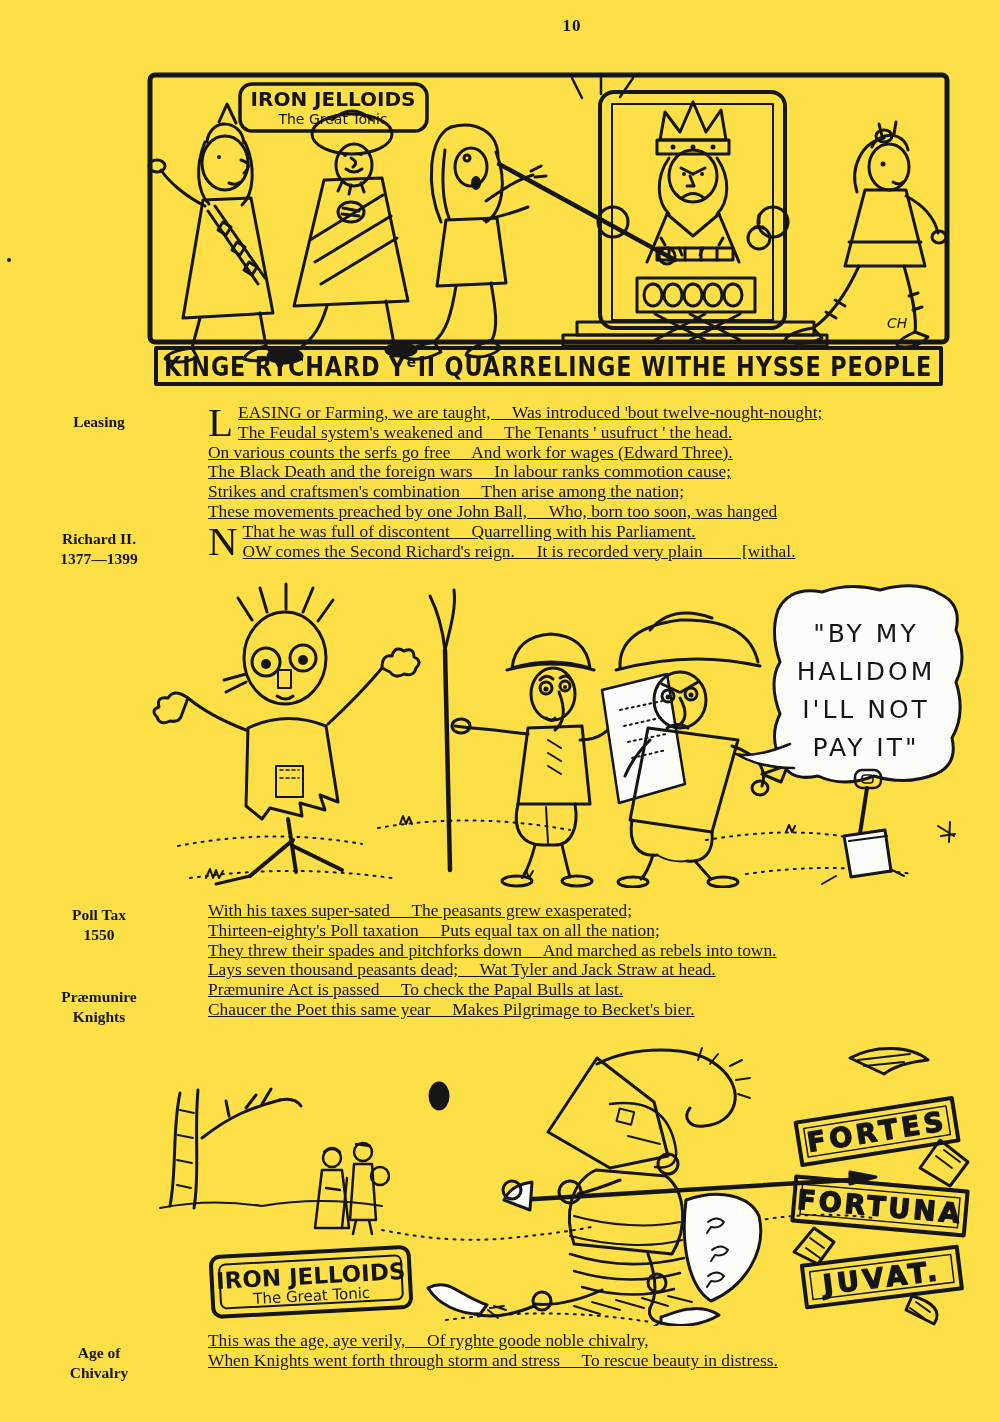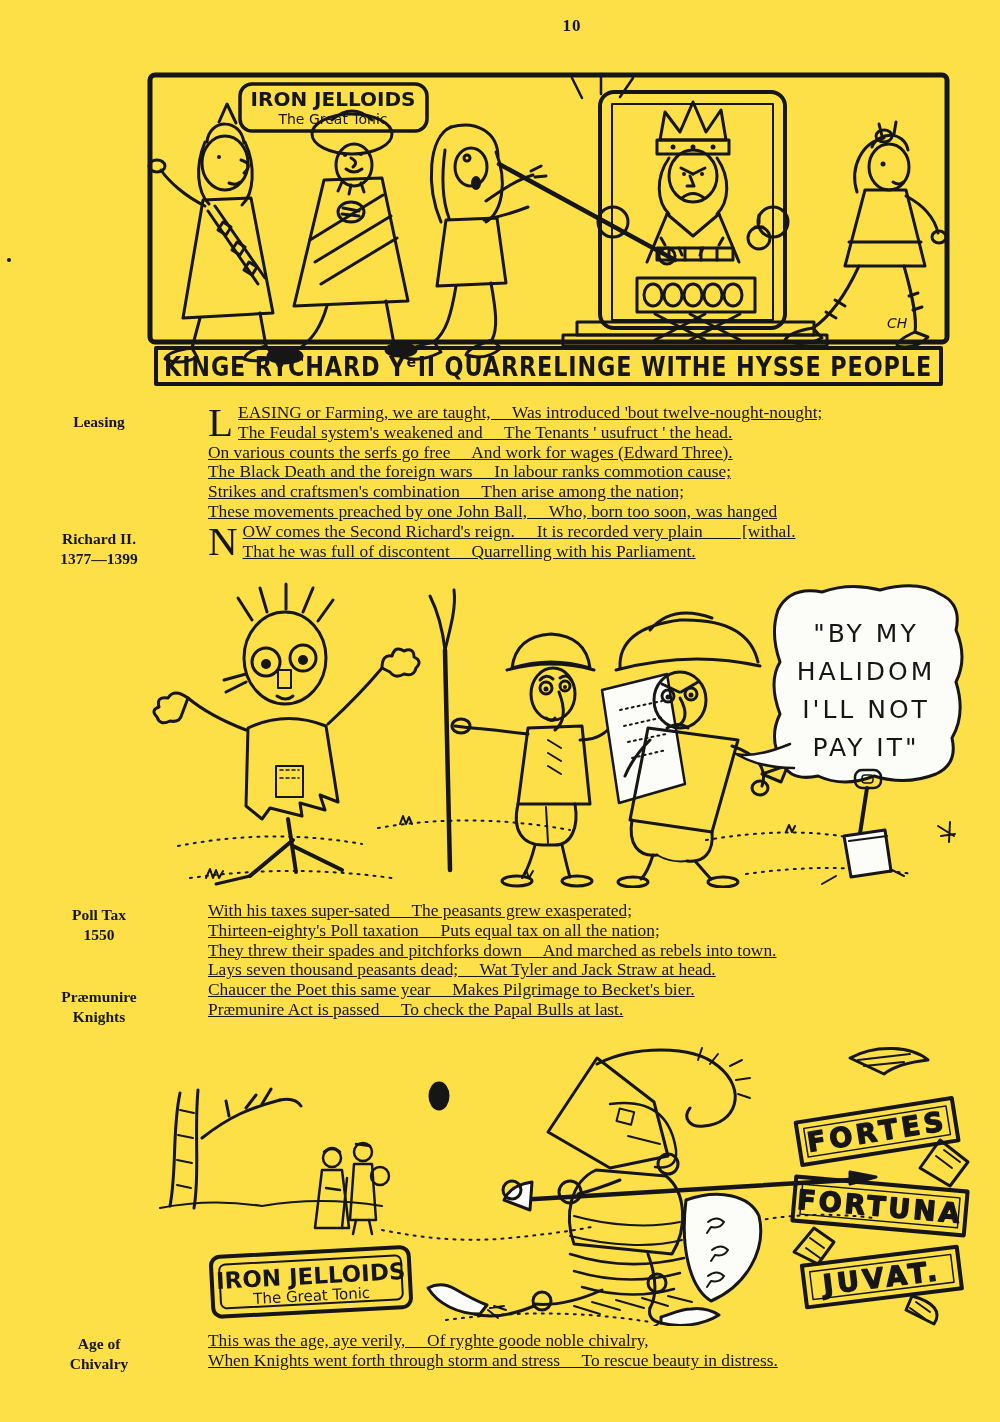--- a/index.html
+++ b/index.html
@@ -216,22 +216,22 @@
           <div class="vline">The Feudal system's weakened and     The Tenants ' usufruct ' the head.</div>
         </div>
       </div>
       <div class="vline">On various counts the serfs go free     And work for wages (Edward Three).</div>
       <div class="vline">The Black Death and the foreign wars     In labour ranks commotion cause;</div>
       <div class="vline">Strikes and craftsmen's combination     Then arise among the nation;</div>
       <div class="vline">These movements preached by one John Ball,     Who, born too soon, was hanged</div>
       <div class="stanza">
         <span class="dropcap">N</span>
         <div>
+          <div class="vline">That he was full of discontent     Quarrelling with his Parliament.</div>
           <div class="vline">OW comes the Second Richard's reign.     It is recorded very plain         [withal.</div>
-          <div class="vline">That he was full of discontent     Quarrelling with his Parliament.</div>
         </div>
       </div>
     </div>
   </section>
 
   <figure class="cartoon" id="cartoon-middle">
     <svg viewBox="0 0 830 310" width="830" height="310">
       <g stroke="#161616" fill="none" stroke-width="3" stroke-linecap="round" stroke-linejoin="round">
 
         <g stroke-width="2" stroke-dasharray="2,6">
@@ -376,22 +376,22 @@
     </div>
     <div class="margin-note" style="top:86px">
       <div>Præmunire</div>
       <div>Knights</div>
     </div>
     <div class="verse-text">
       <div class="vline">With his taxes super-sated     The peasants grew exasperated;</div>
       <div class="vline">Thirteen-eighty's Poll taxation     Puts equal tax on all the nation;</div>
       <div class="vline">They threw their spades and pitchforks down     And marched as rebels into town.</div>
       <div class="vline">Lays seven thousand peasants dead;     Wat Tyler and Jack Straw at head.</div>
+      <div class="vline">Præmunire Act is passed     To check the Papal Bulls at last.</div>
       <div class="vline">Chaucer the Poet this same year     Makes Pilgrimage to Becket's bier.</div>
-      <div class="vline">Præmunire Act is passed     To check the Papal Bulls at last.</div>
     </div>
   </section>
 
   <figure class="cartoon" id="cartoon-bottom">
     <svg viewBox="0 0 830 288" width="830" height="288">
       <g stroke="#161616" fill="none" stroke-width="3" stroke-linecap="round" stroke-linejoin="round">
 
         <g>
           <path d="M30,55 C22,92 27,132 20,168"></path>
             <path d="M48,52 C44,96 50,136 44,170"></path>
@@ -496,21 +496,21 @@
           <text x="161" y="246" text-anchor="middle" font-family="DejaVu Sans, sans-serif" font-size="23" font-weight="bold" stroke="none" fill="#161616">IRON JELLOIDS</text>
           <text x="161" y="263" text-anchor="middle" font-family="DejaVu Sans, sans-serif" font-size="15" stroke="none" fill="#161616">The Great Tonic</text>
         </g>
 
         <path d="M296,282 Q400,268 500,284" stroke-width="2" stroke-dasharray="2,6"></path>
       </g>
     </svg>
   </figure>
 
   <section class="verse-section" id="verse-c">
-    <div class="margin-note" style="top:3px">
+    <div class="margin-note" style="top:12px">
       <div>Age of</div>
       <div>Chivalry</div>
     </div>
     <div class="verse-text">
       <div class="vline">This was the age, aye verily,     Of ryghte goode noble chivalry,</div>
       <div class="vline">When Knights went forth through storm and stress     To rescue beauty in distress.</div>
     </div>
   </section>
 
 </div>

